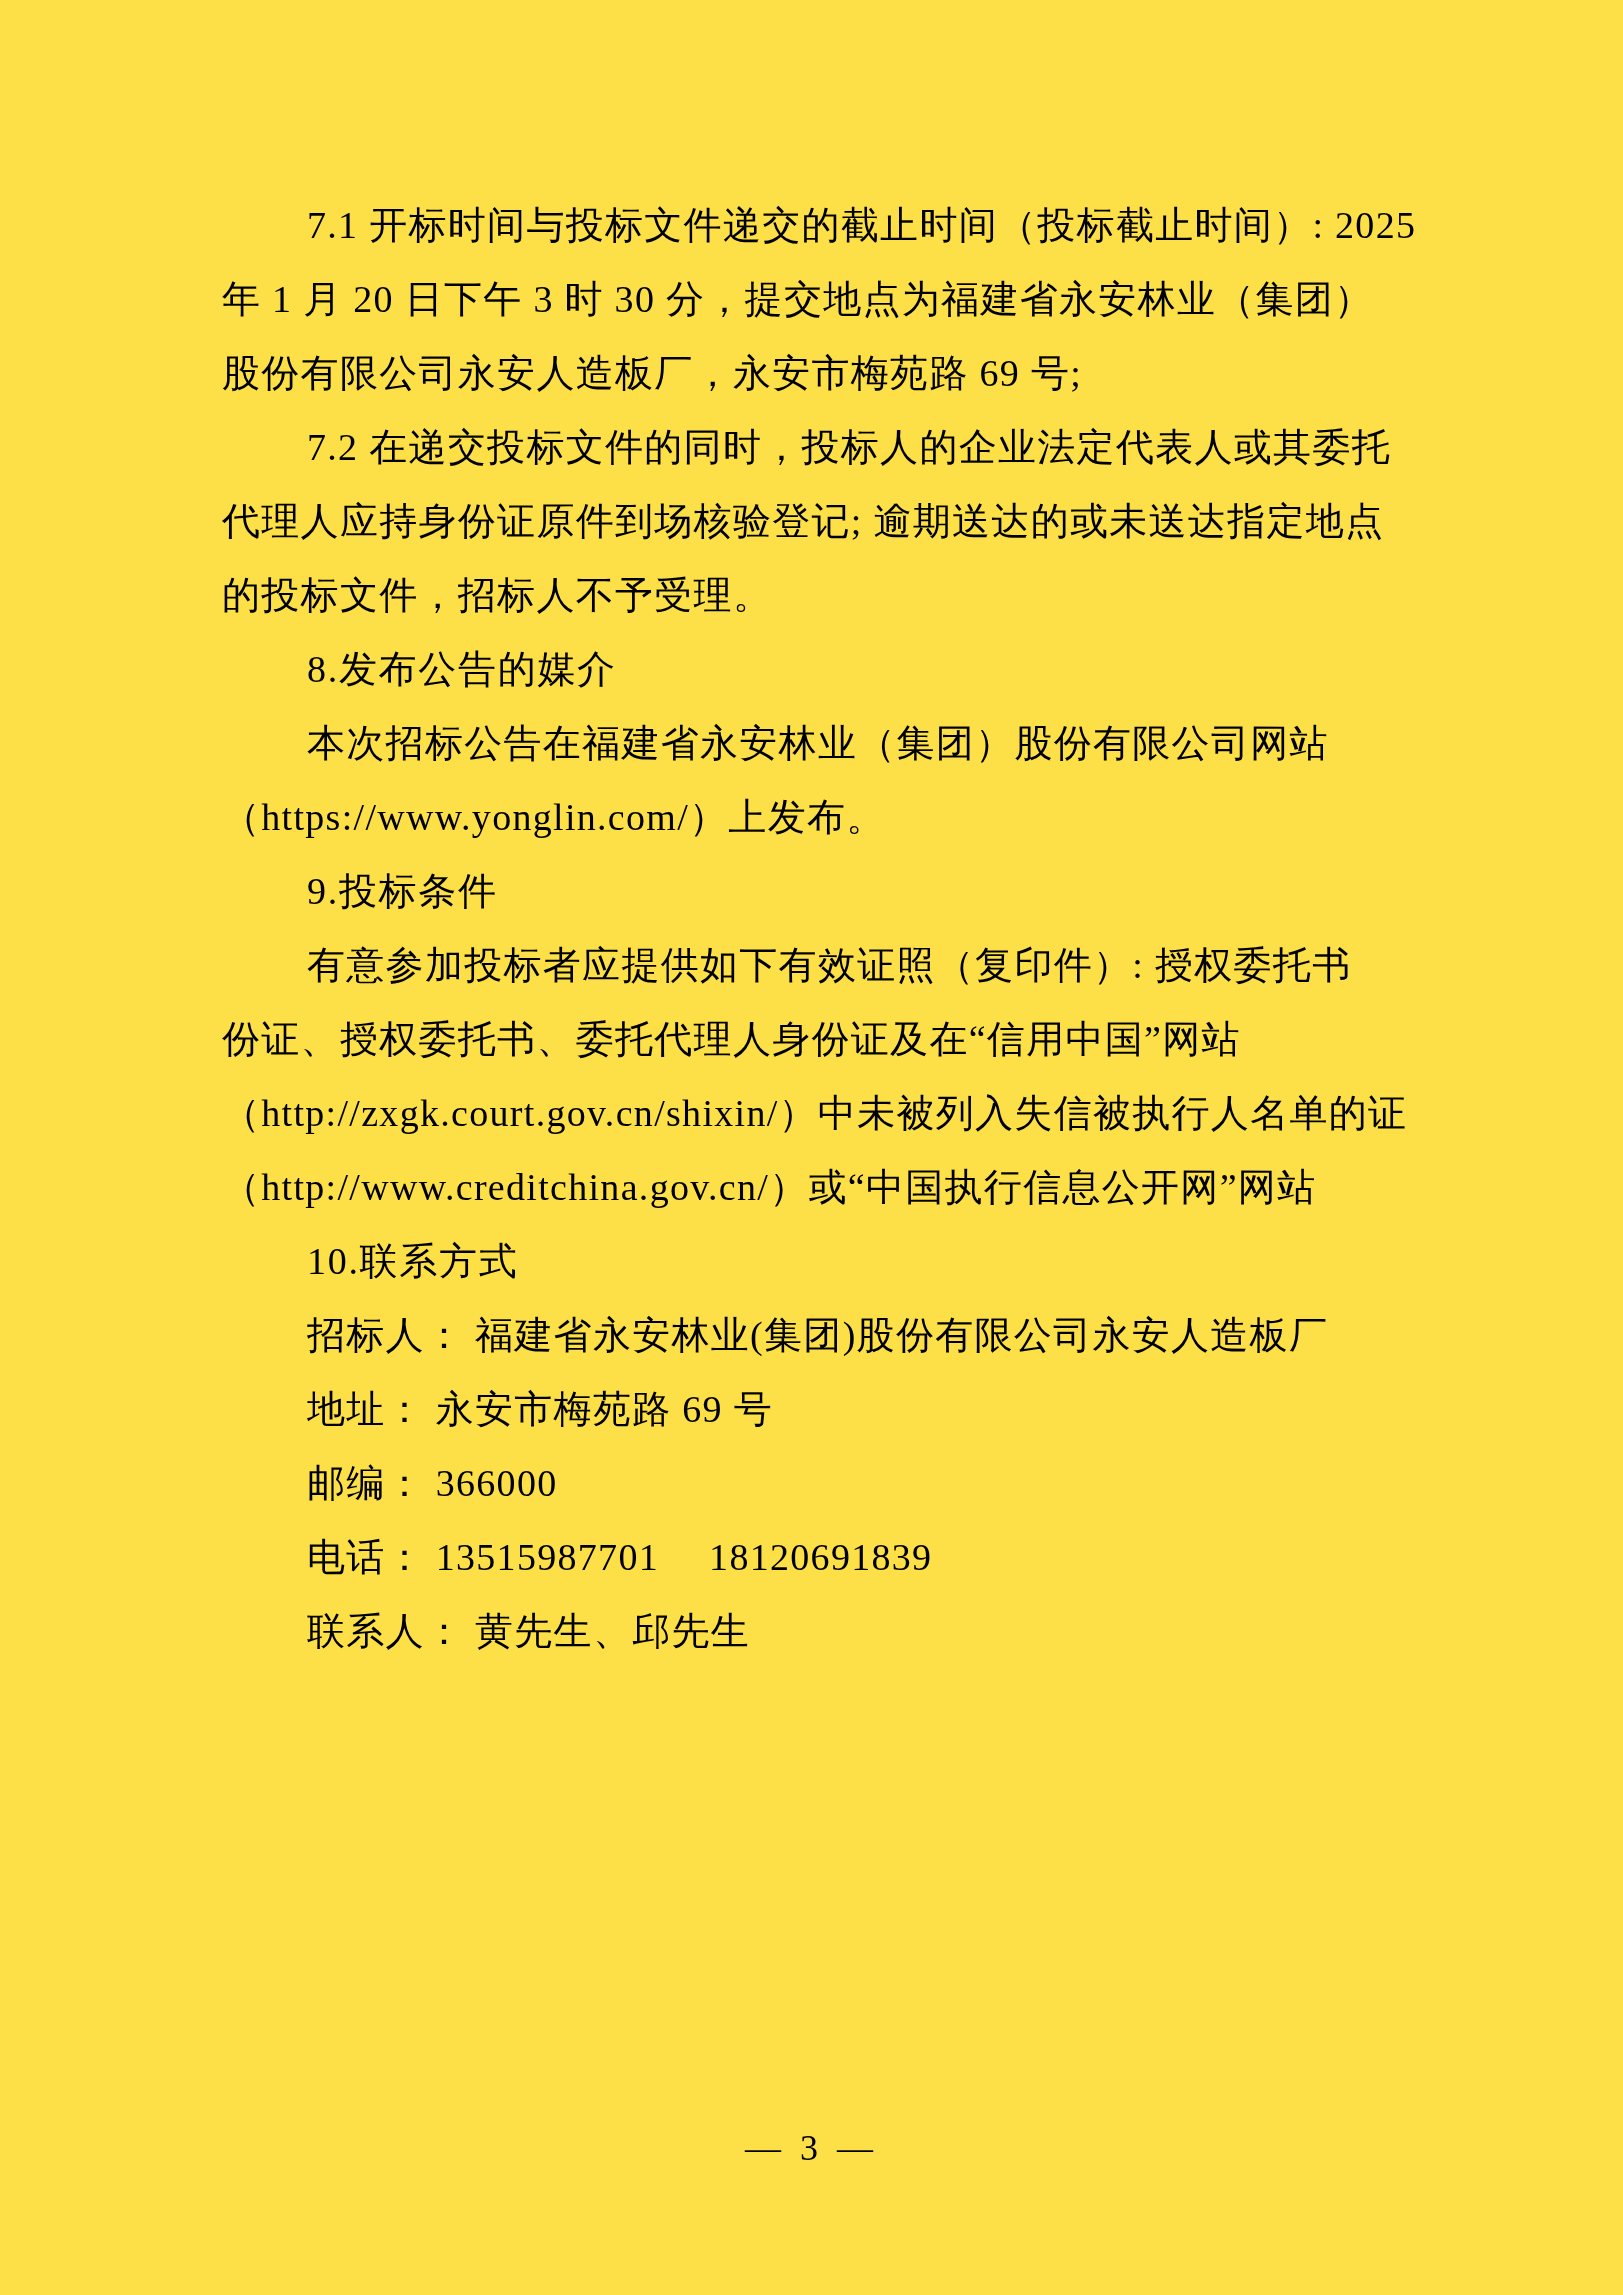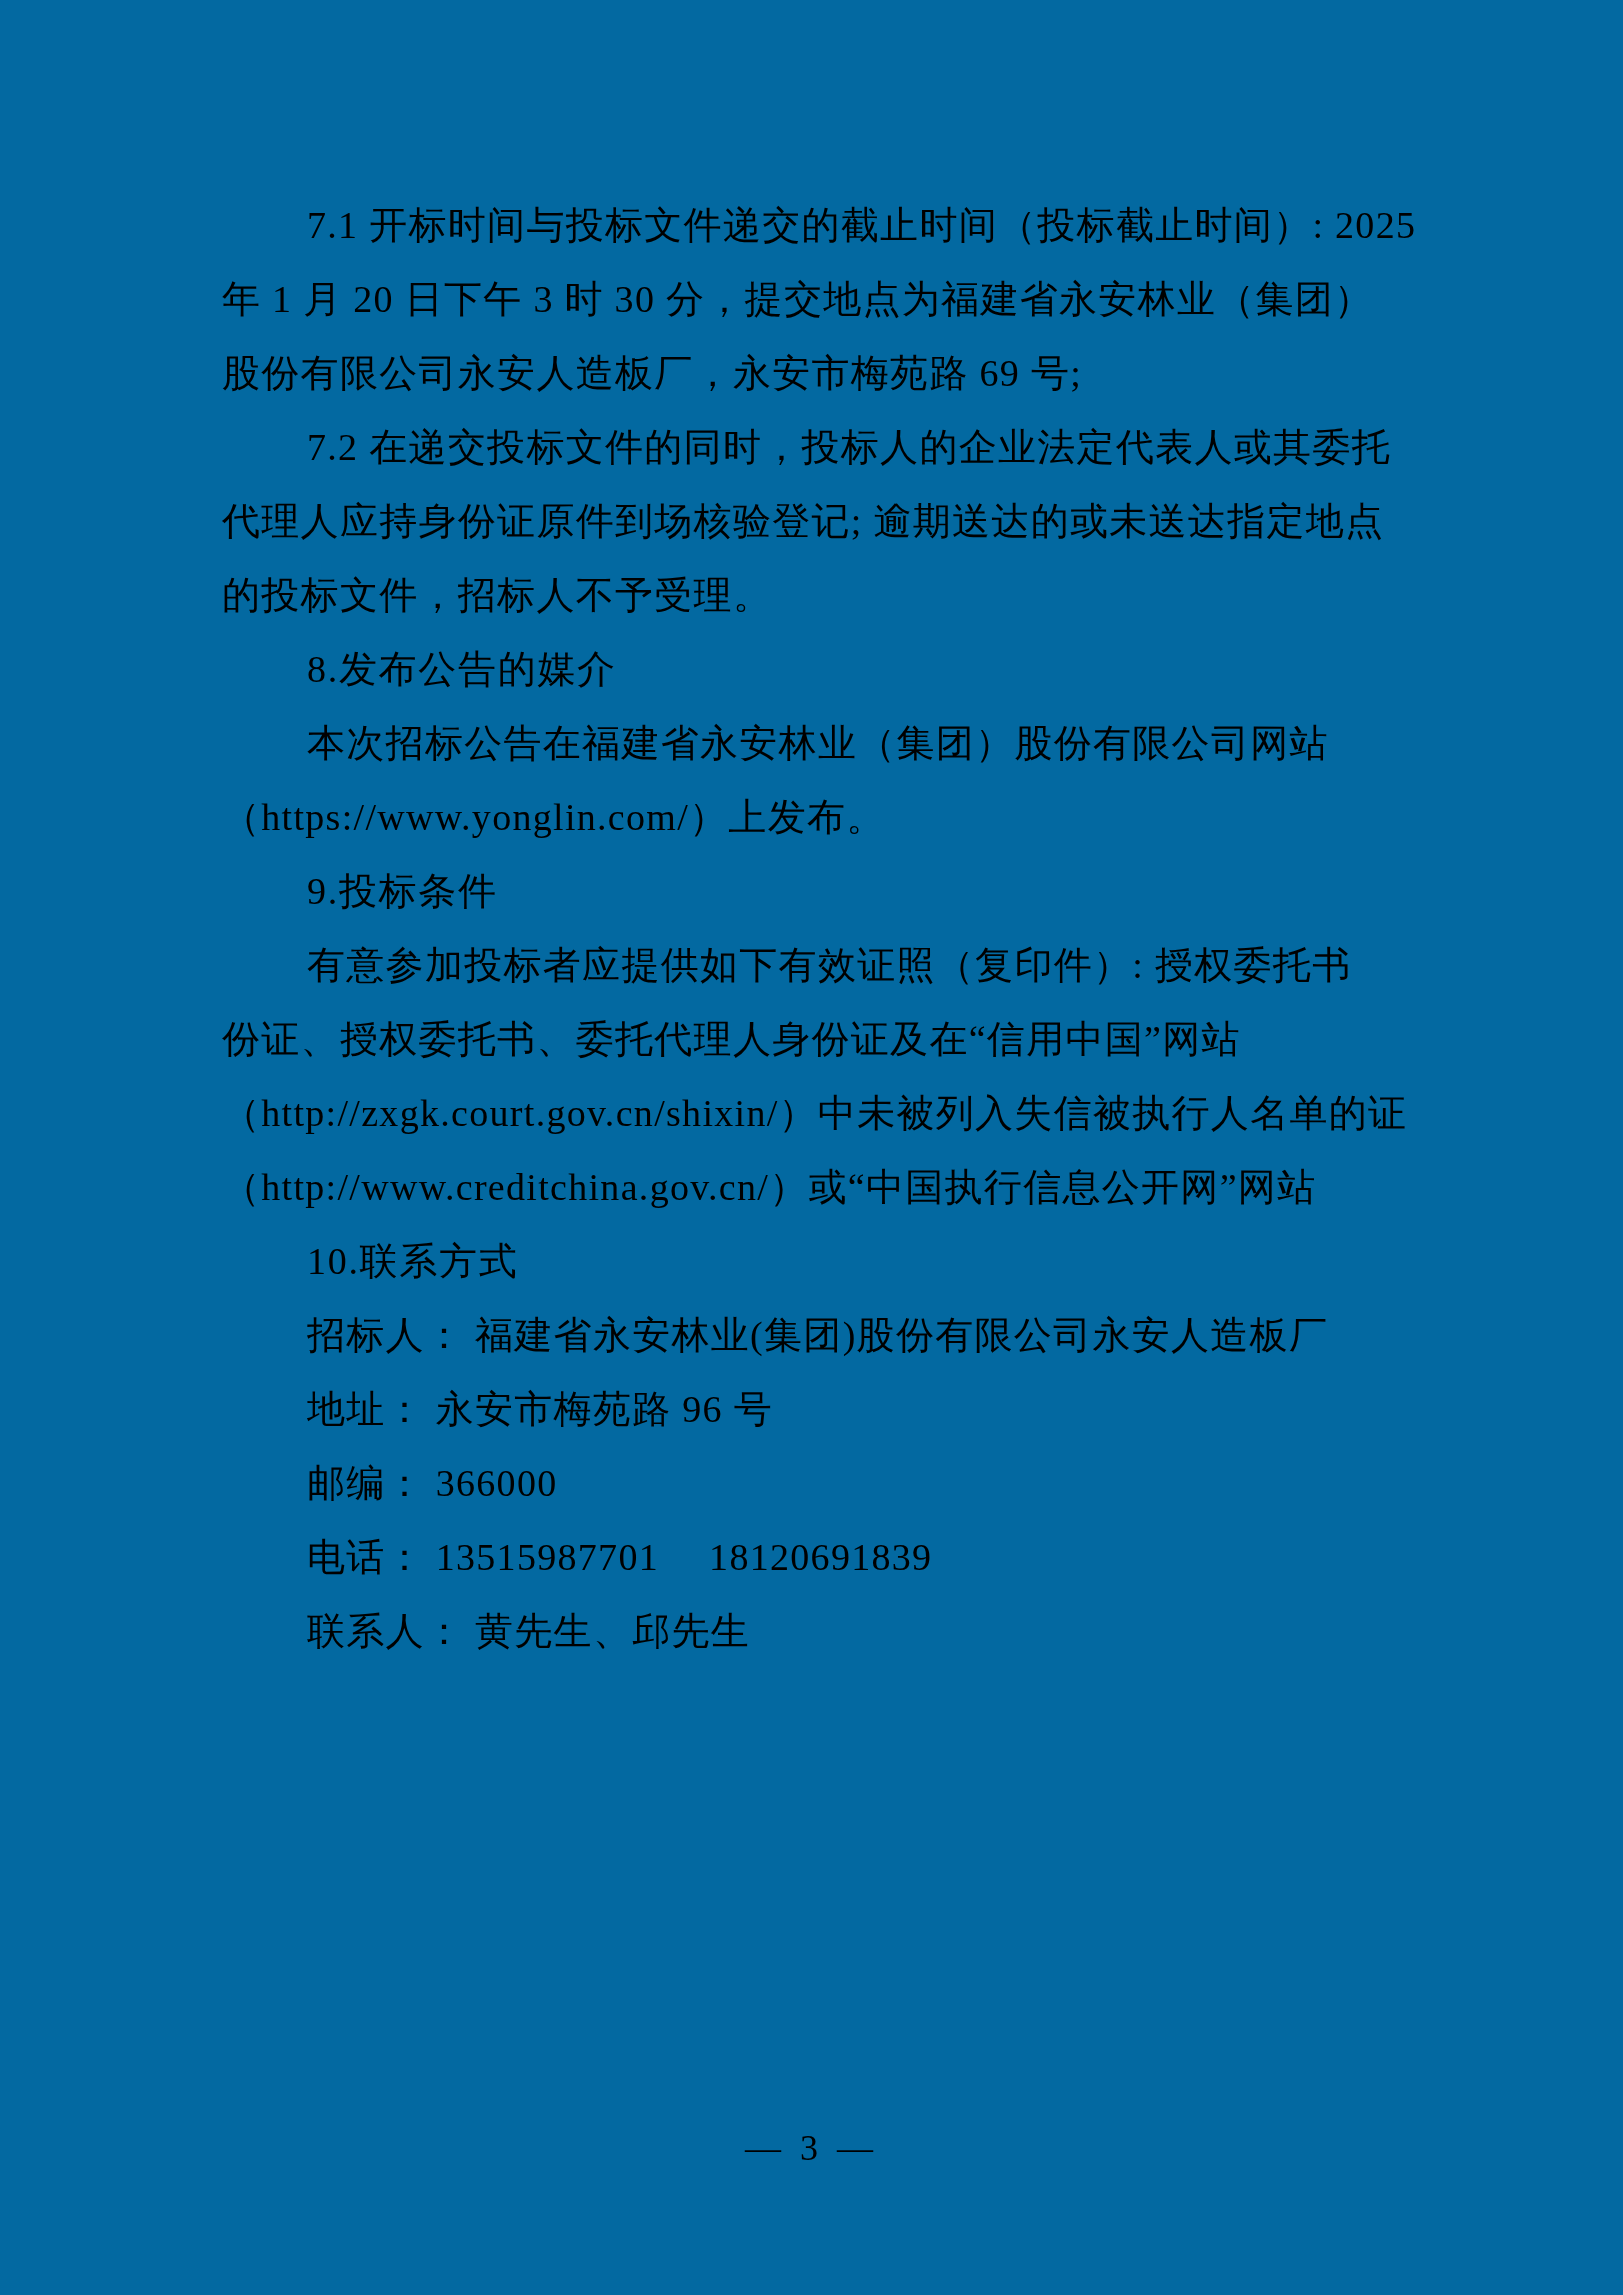--- a/index.html
+++ b/index.html
@@ -11,21 +11,21 @@
     height: 2295px;
     position: relative;
     background: #ffffff;
     font-family: "Liberation Serif", "DejaVu Serif", serif;
     color: #000000;
     overflow: hidden;
   }
   .page {
     position: absolute;
     inset: 0;
-    background: #0369a1;
+    background: #fde047;
   }
   .content {
     position: absolute;
     left: 222px;
     top: 188px;
     width: 1201px;
     font-size: 38px;
     line-height: 74px;
     letter-spacing: 1.3px;
   }
@@ -66,21 +66,21 @@
     <div class="line indent bold">8.发布公告的媒介</div>
     <div class="line indent">本次招标公告在福建省永安林业（集团）股份有限公司网站</div>
     <div class="line">（https://www.yonglin.com/）上发布。</div>
     <div class="line indent bold">9.投标条件</div>
     <div class="line indent">有意参加投标者应提供如下有效证照（复印件）: 授权委托书</div>
     <div class="line">份证、授权委托书、委托代理人身份证及在“信用中国”网站</div>
     <div class="line">（http://zxgk.court.gov.cn/shixin/）中未被列入失信被执行人名单的证</div>
     <div class="line">（http://www.creditchina.gov.cn/）或“中国执行信息公开网”网站</div>
     <div class="line indent bold">10.联系方式</div>
     <div class="line indent">招标人： 福建省永安林业(集团)股份有限公司永安人造板厂</div>
-    <div class="line indent">地址： 永安市梅苑路 96 号</div>
+    <div class="line indent">地址： 永安市梅苑路 69 号</div>
     <div class="line indent">邮编： 366000</div>
     <div class="line indent">电话： 13515987701　 18120691839</div>
     <div class="line indent">联系人： 黄先生、邱先生</div>
   </div>
 
   <div class="page-footer">— 3 —</div>
 
 </div>
 
 

